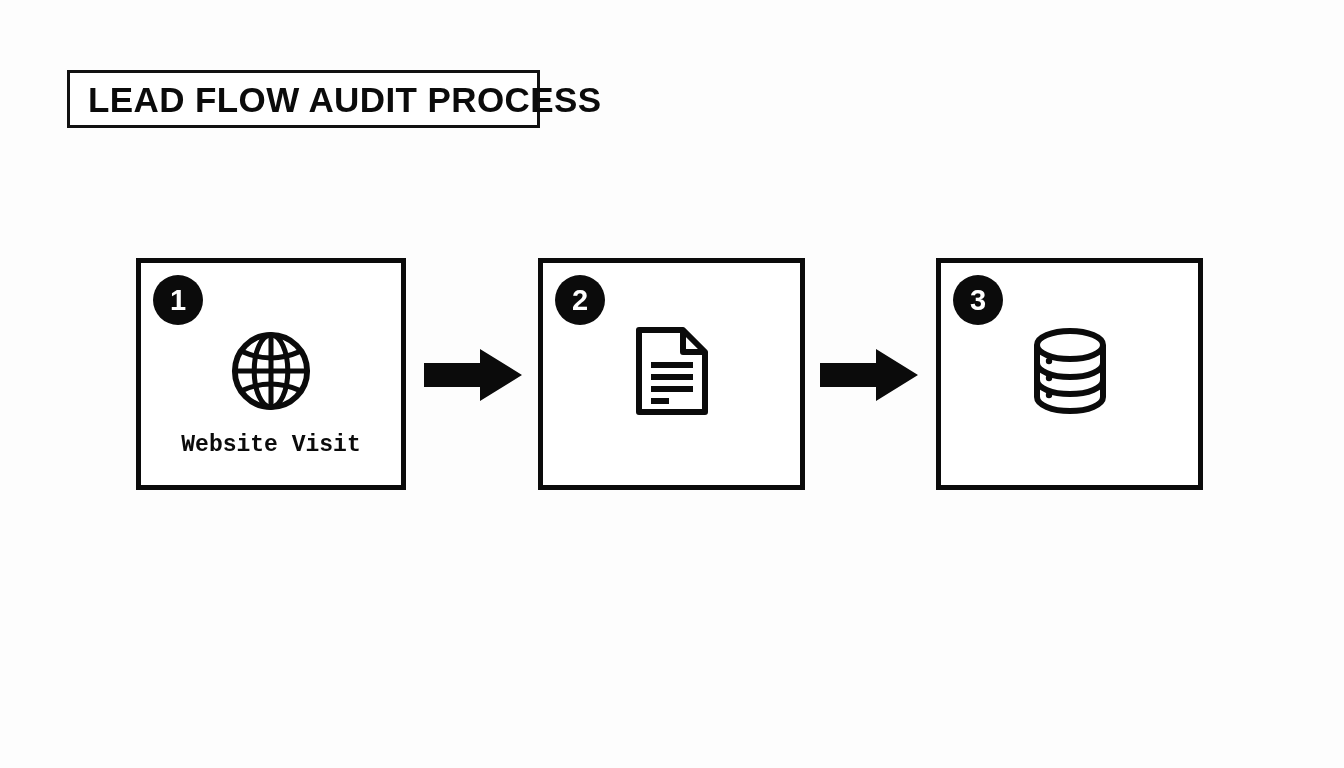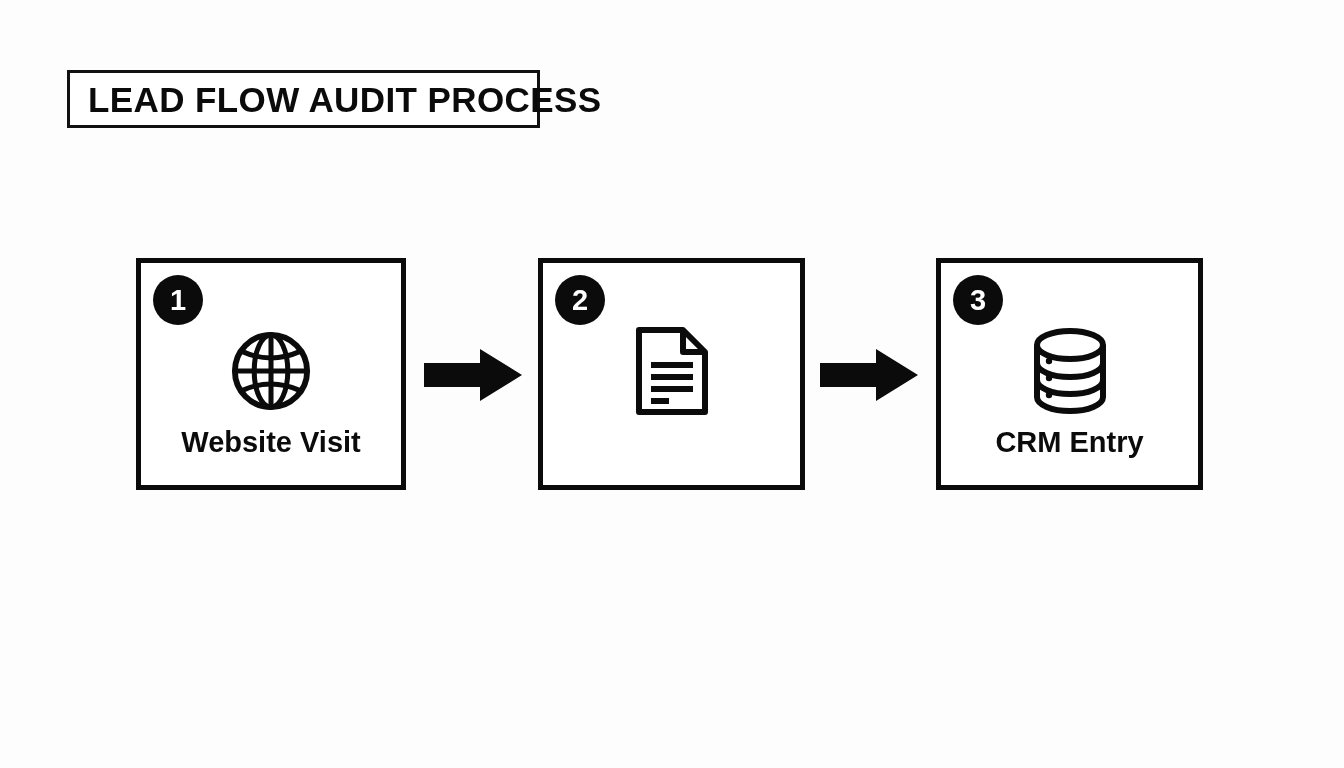--- a/index.html
+++ b/index.html
@@ -88,23 +88,23 @@
     align-items: center;
     justify-content: center;
   }
 
   .step-label {
     position: absolute;
     left: 0;
     right: 0;
     bottom: 28px;
     text-align: center;
-    font-family: Liberation Sans, sans-serif;
+    font-family: Liberation Mono, monospace;
     font-weight: bold;
-    font-size: 29px;
+    font-size: 23px;
     color: #0b0b0b;
     line-height: 1;
   }
 
   
   .arrow {
     position: absolute;
     top: 347px;
     width: 98px;
     height: 56px;
@@ -168,16 +168,15 @@
       <svg width="80" height="92" viewBox="0 0 80 92" aria-hidden="true">
         <ellipse cx="40" cy="20" rx="33" ry="14" fill="none" stroke="#0b0b0b" stroke-width="6"></ellipse>
         <path d="M7 20 V72 A33 14 0 0 0 73 72 V20" fill="none" stroke="#0b0b0b" stroke-width="6"></path>
         <path d="M7 38 A33 14 0 0 0 73 38" fill="none" stroke="#0b0b0b" stroke-width="6"></path>
         <path d="M7 55 A33 14 0 0 0 73 55" fill="none" stroke="#0b0b0b" stroke-width="6"></path>
         <circle cx="19" cy="36" r="3.2" fill="#0b0b0b"></circle>
         <circle cx="19" cy="53" r="3.2" fill="#0b0b0b"></circle>
         <circle cx="19" cy="70" r="3.2" fill="#0b0b0b"></circle>
       </svg>
     </div>
-    <div class="step-label">CRM Entry</div>
   </div>
 
 </div>
 
 </body></html>

